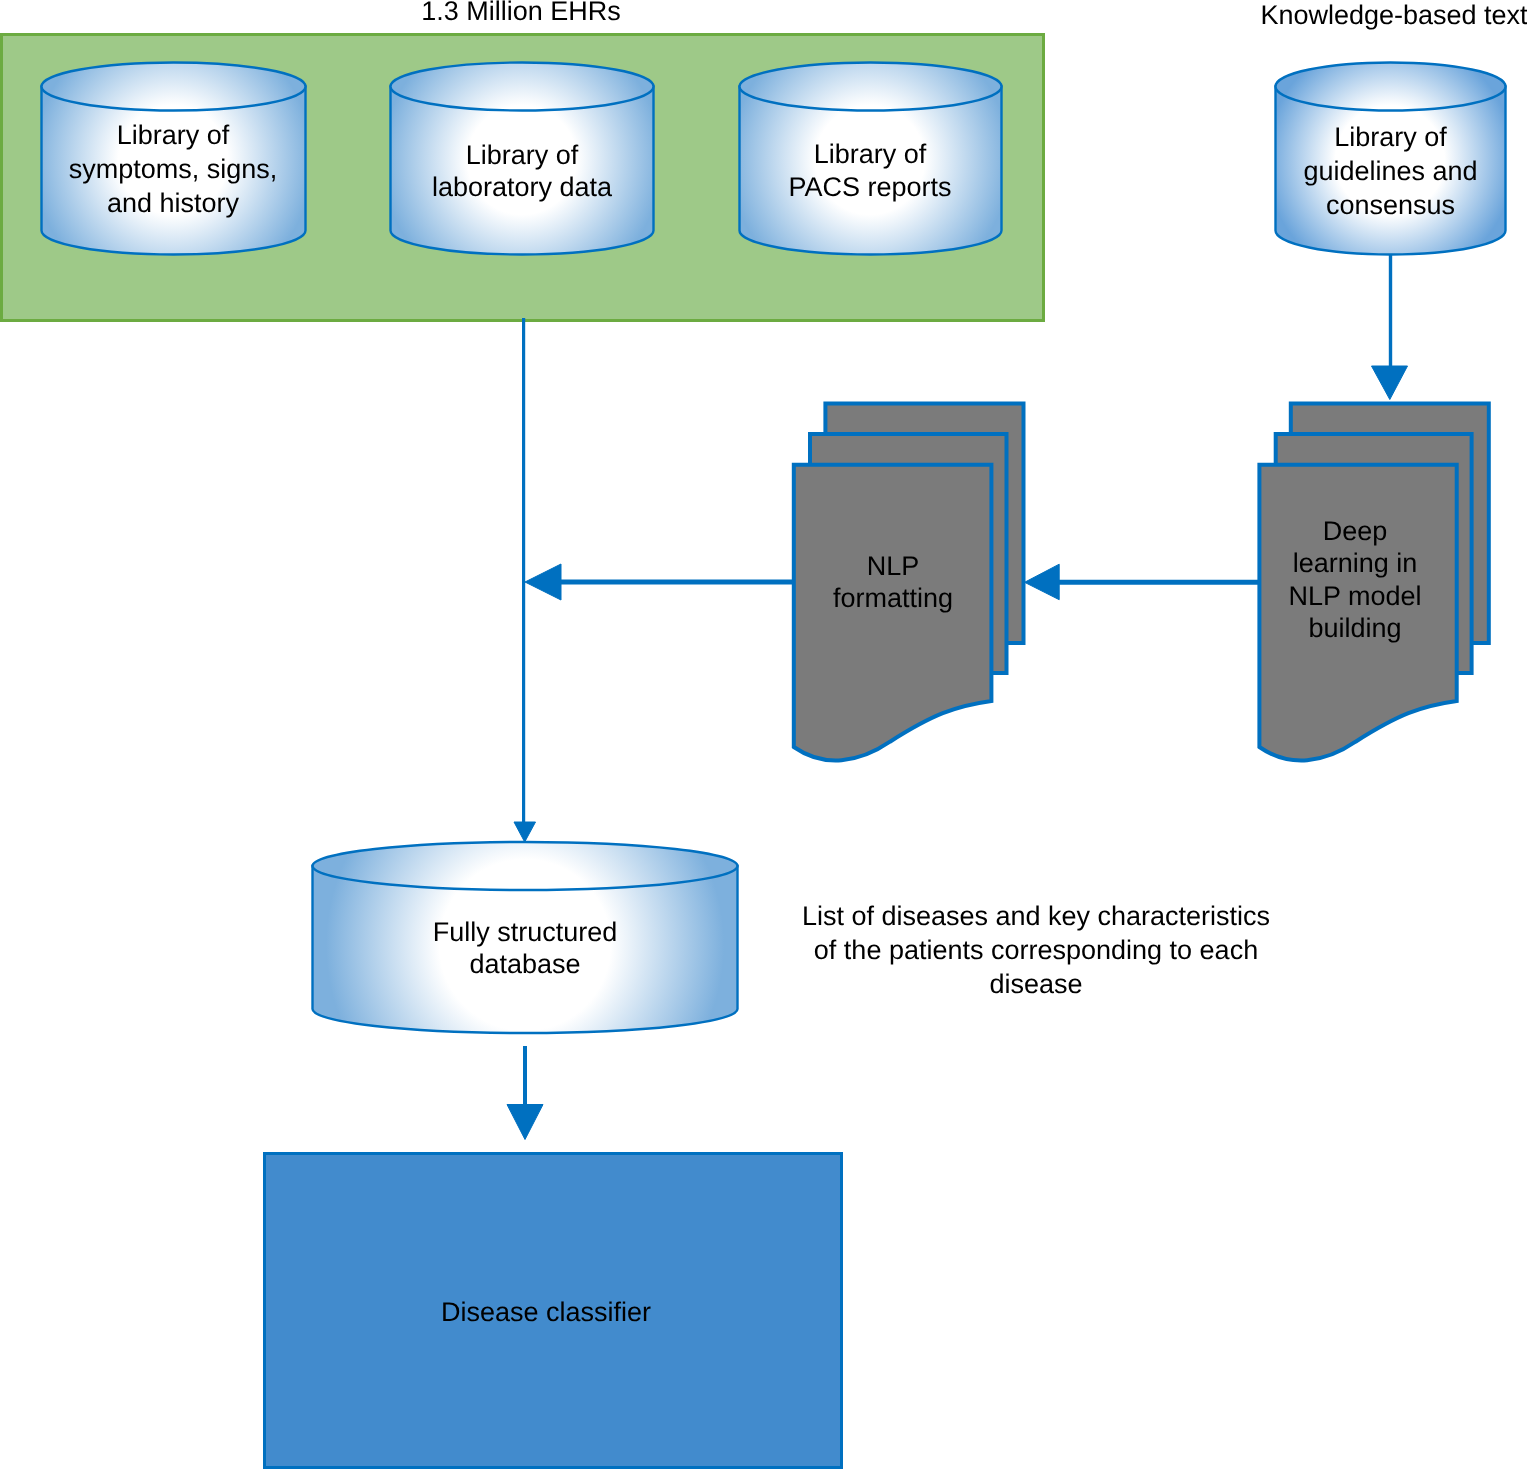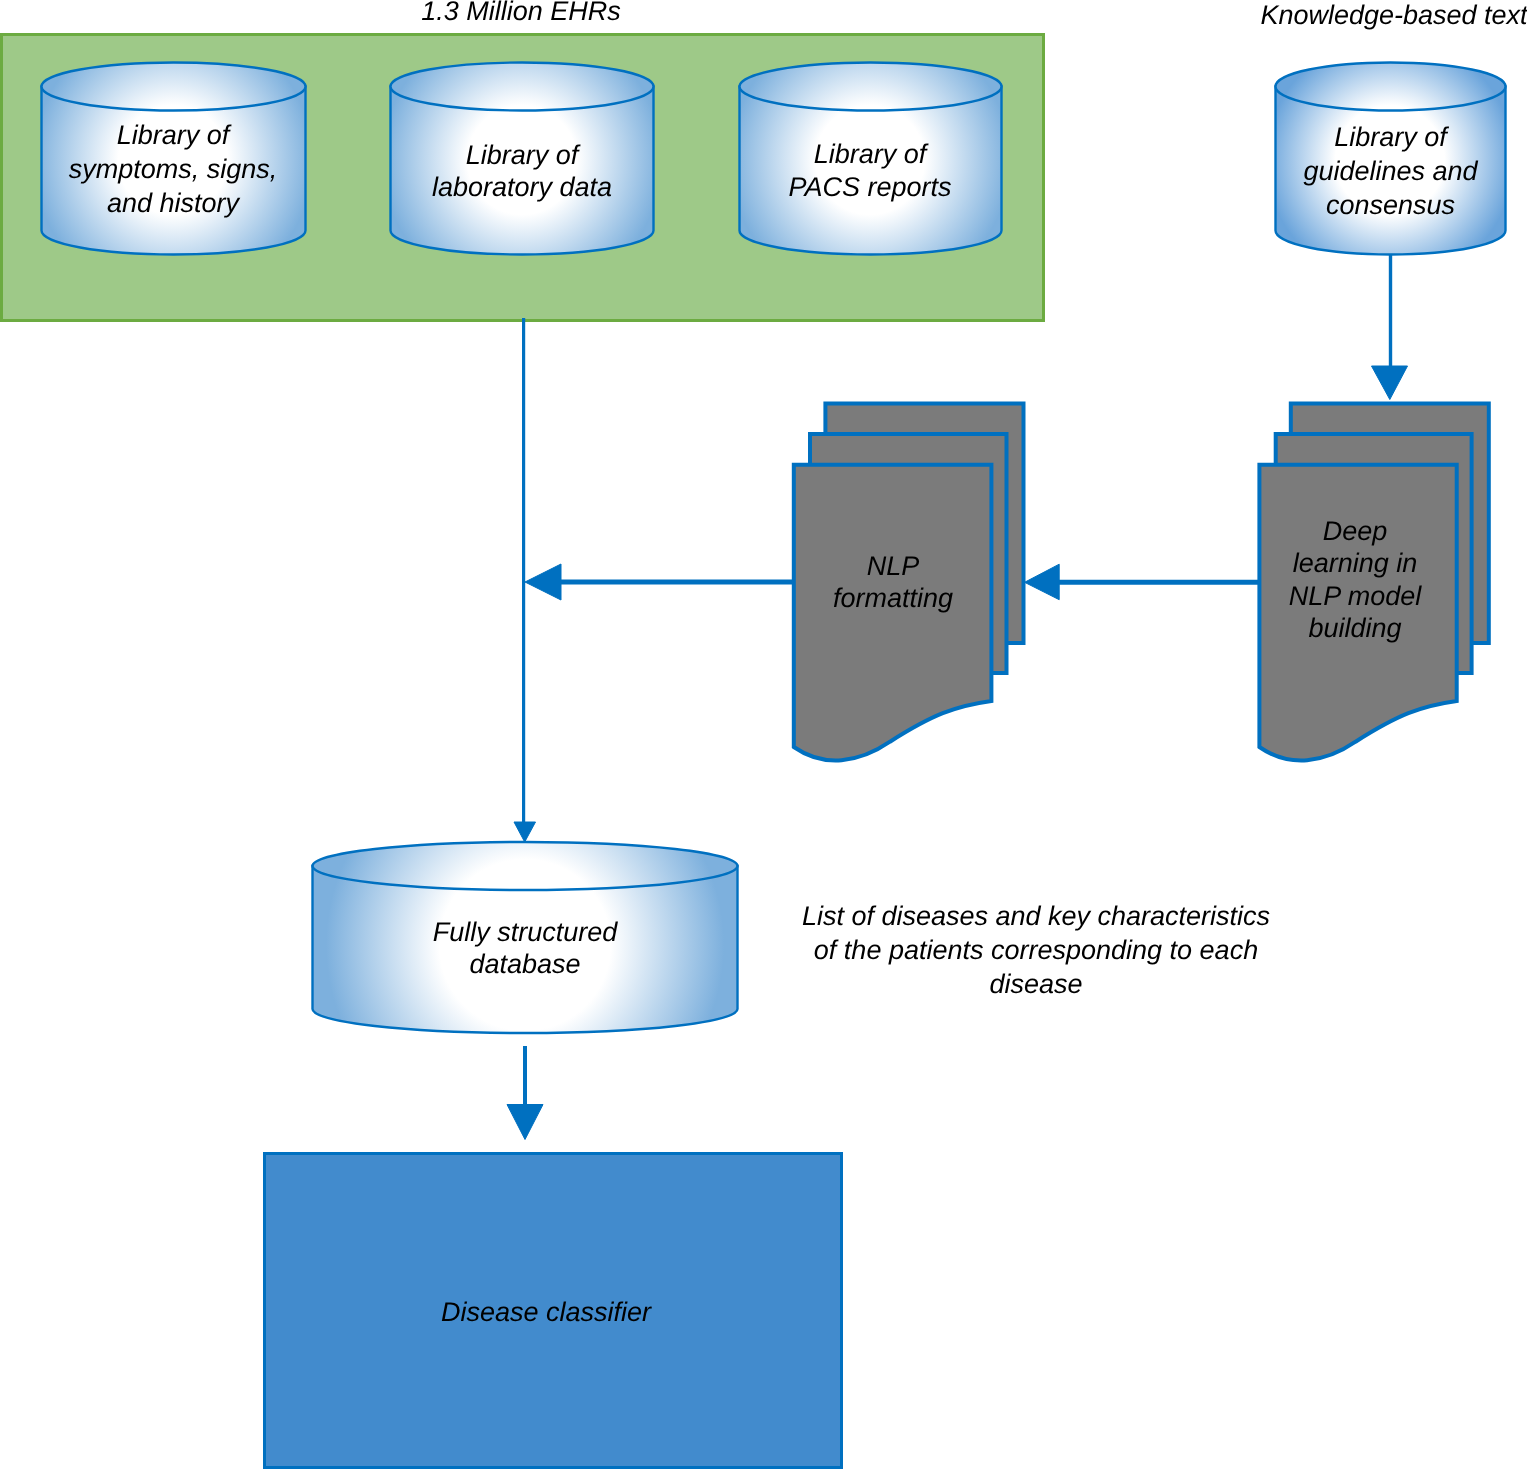--- a/index.html
+++ b/index.html
@@ -1,18 +1,18 @@
 <!DOCTYPE html>
 <html><head>
 <meta charset="utf-8">
 <style>
   html,body{margin:0;padding:0;background:#ffffff;}
   body{width:1527px;height:1472px;overflow:hidden;
        font-family:"Liberation Sans",sans-serif;}
-  #stage{position:relative;width:1527px;height:1472px;background:#ffffff;font-style:italic;}
+  #stage{position:relative;width:1527px;height:1472px;background:#ffffff;}
   #sheet{position:absolute;left:0;top:0;width:1527px;height:1472px;}
   text{font-family:"Liberation Sans",sans-serif;fill:#000000;
         -webkit-font-smoothing:antialiased;text-rendering:geometricPrecision;}
 </style>
 </head>
 <body>
 
 <div id="stage">
 <svg id="sheet" viewBox="0 0 1527 1472" xmlns="http://www.w3.org/2000/svg">
   <defs>

